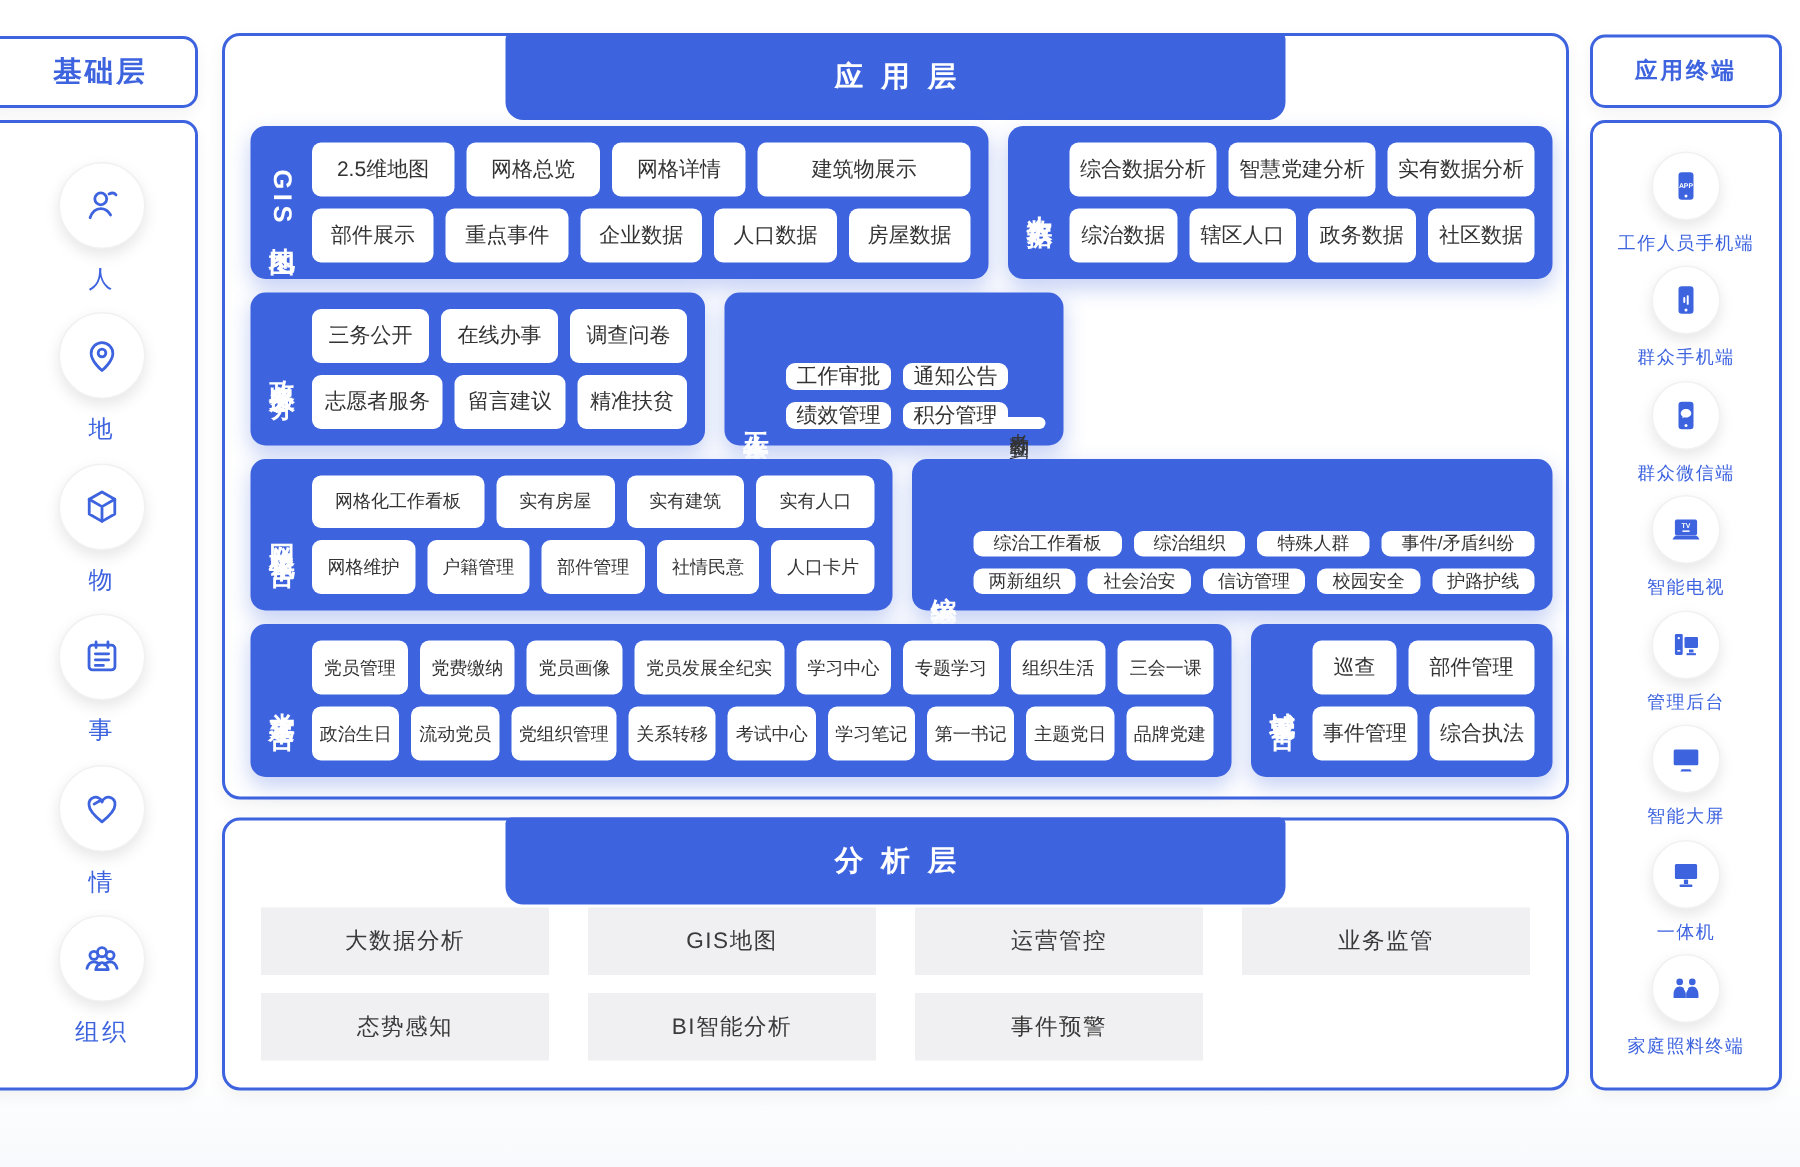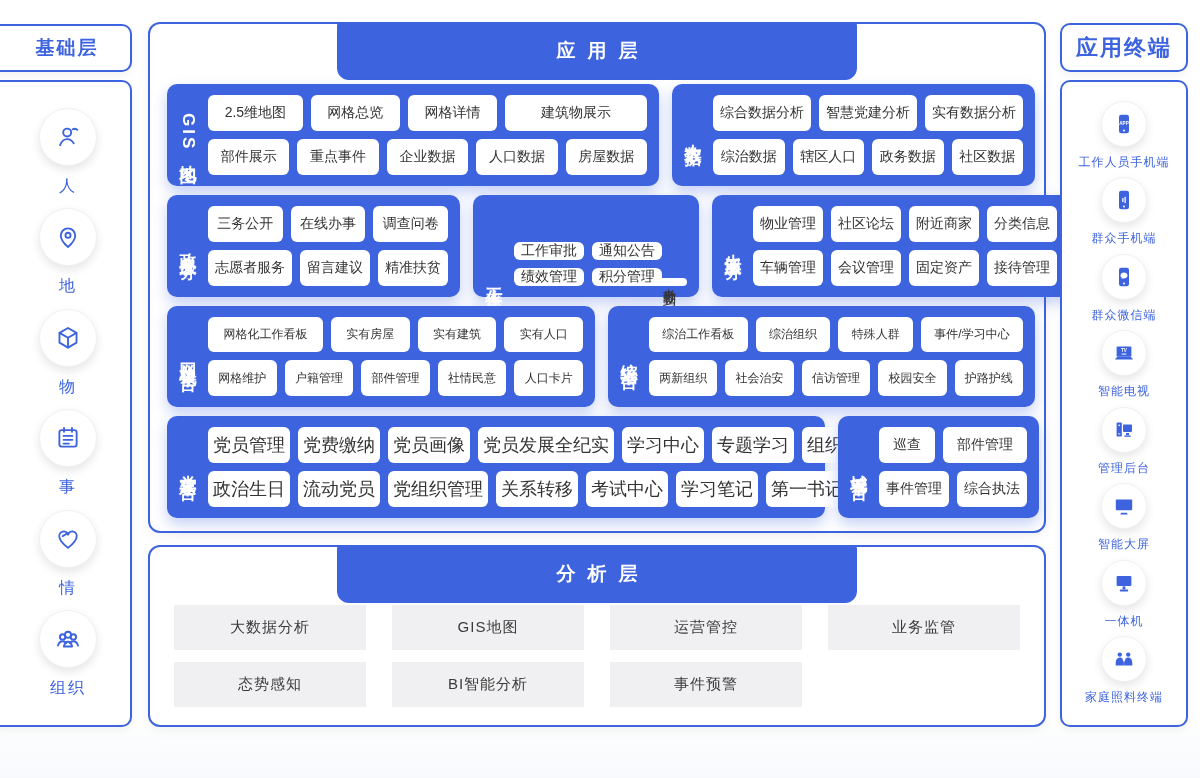--- a/index.html
+++ b/index.html
@@ -12,21 +12,21 @@
   
   .side-header{ position:absolute; background:#fff; border:2px solid var(--blue);
     border-radius:10px; display:flex; align-items:center; justify-content:center;
     color:var(--blue); font-weight:bold; letter-spacing:2px;
     box-shadow:0 4px 10px rgba(0,0,0,.05); }
   .side-body{ position:absolute; background:#fff; border:2px solid var(--blue);
     border-radius:10px; display:flex; flex-direction:column; justify-content:space-evenly;
     align-items:center; box-shadow:0 4px 10px rgba(0,0,0,.05); }
   .hdr-left{ left:-14px; top:24px; width:146px; height:48px; font-size:19px; padding-left:16px; }
   .body-left{ left:-14px; top:80px; width:146px; height:647px; padding:14px 0 14px 18px; }
-  .hdr-right{ left:1060px; top:23px; width:128px; height:49px; font-size:22px; }
+  .hdr-right{ left:1060px; top:23px; width:128px; height:49px; font-size:15px; }
   .body-right{ left:1060px; top:80px; width:128px; height:647px; padding:12px 0; }
 
   .side-item{ display:flex; flex-direction:column; align-items:center; }
   .icon-circle{ background:#fff; border:1px solid #f1f1f3; border-radius:50%;
     box-shadow:0 4px 10px rgba(0,0,0,.10); display:flex; align-items:center; justify-content:center; }
   .icon-circle.big{ width:58px; height:58px; }
   .icon-circle.small{ width:46px; height:46px; }
   .icon-circle.big svg{ width:28px; height:28px; }
   .icon-circle.small svg{ width:24px; height:24px; }
   .stroke svg *{ fill:none; stroke:var(--blue); stroke-width:1.6; stroke-linecap:round; stroke-linejoin:round; }
@@ -56,24 +56,24 @@
   .btn-col{ flex:1; display:flex; flex-direction:column; gap:8px; min-width:0; }
   .btn-row{ flex:1; display:flex; gap:8px; }
   .btn{ flex:1 1 auto; background:#fff; border-radius:6px; display:flex; align-items:center;
     justify-content:center; font-size:14px; color:#333; white-space:nowrap; padding:0 7px; }
   .v-btn{ width:36px; background:#fff; border-radius:6px; writing-mode:vertical-lr;
     display:flex; align-items:center; justify-content:center; font-size:13px; color:#333;
     letter-spacing:2px; }
 
   .card-gis{ width:502px; } .card-bigdata{ flex:1; }
   .card-gov{ width:303px; } .card-work{ width:226px;align-items:flex-end; } .card-life{ flex:1; }
-  .card-grid{ width:428px; } .card-zongzhi{ flex:1; }
+  .card-grid{ width:428px; } .card-zongzhi{ flex:1;align-items:flex-end; }
   .card-dangjian{ width:658px; } .card-chengguan{ flex:1; }
   .card-gis .btn-row:nth-child(1) .btn:nth-child(4){ flex-grow:3; }
-  .card-dangjian .btn{ font-size:18px; padding:0 5px; }
+  .card-dangjian .btn{ font-size:12px; padding:0 5px; }
   .card-zongzhi .btn, .card-grid .btn{ font-size:12px; }
 
   
   .gray-grid{ position:absolute; top:58px; left:24px; right:24px; bottom:18px;
     display:grid; grid-template-columns:repeat(4,1fr); gap:12px 26px; }
   .gray-block{ background:#F0F0F2; display:flex; align-items:center; justify-content:center;
     font-size:15px; color:#3a3a3a; letter-spacing:1px; }
 </style>
 </head>
 <body>
@@ -209,37 +209,20 @@
                 <div class="btn">工作审批</div>
                 <div class="btn">通知公告</div>
               </div>
               <div class="btn-row">
                 <div class="btn">绩效管理</div>
                 <div class="btn">积分管理</div>
               </div>
             </div>
             <div class="v-btn">考勤签到</div>
           </div>
-          <div class="card card-life">
-            <div class="v-title">生活服务</div>
-            <div class="btn-col">
-              <div class="btn-row">
-                <div class="btn">物业管理</div>
-                <div class="btn">社区论坛</div>
-                <div class="btn">附近商家</div>
-                <div class="btn">分类信息</div>
-              </div>
-              <div class="btn-row">
-                <div class="btn">车辆管理</div>
-                <div class="btn">会议管理</div>
-                <div class="btn">固定资产</div>
-                <div class="btn">接待管理</div>
-              </div>
-            </div>
-          </div>
         </div>
         <div class="card-row">
           <div class="card card-grid">
             <div class="v-title">网格化平台</div>
             <div class="btn-col">
               <div class="btn-row">
                 <div class="btn">网格化工作看板</div>
                 <div class="btn">实有房屋</div>
                 <div class="btn">实有建筑</div>
                 <div class="btn">实有人口</div>
@@ -253,21 +236,21 @@
               </div>
             </div>
           </div>
           <div class="card card-zongzhi">
             <div class="v-title">综治平台</div>
             <div class="btn-col">
               <div class="btn-row">
                 <div class="btn">综治工作看板</div>
                 <div class="btn">综治组织</div>
                 <div class="btn">特殊人群</div>
-                <div class="btn">事件/学习中心</div>
+                <div class="btn">事件/矛盾纠纷</div>
               </div>
               <div class="btn-row">
                 <div class="btn">两新组织</div>
                 <div class="btn">社会治安</div>
                 <div class="btn">信访管理</div>
                 <div class="btn">校园安全</div>
                 <div class="btn">护路护线</div>
               </div>
             </div>
           </div>

